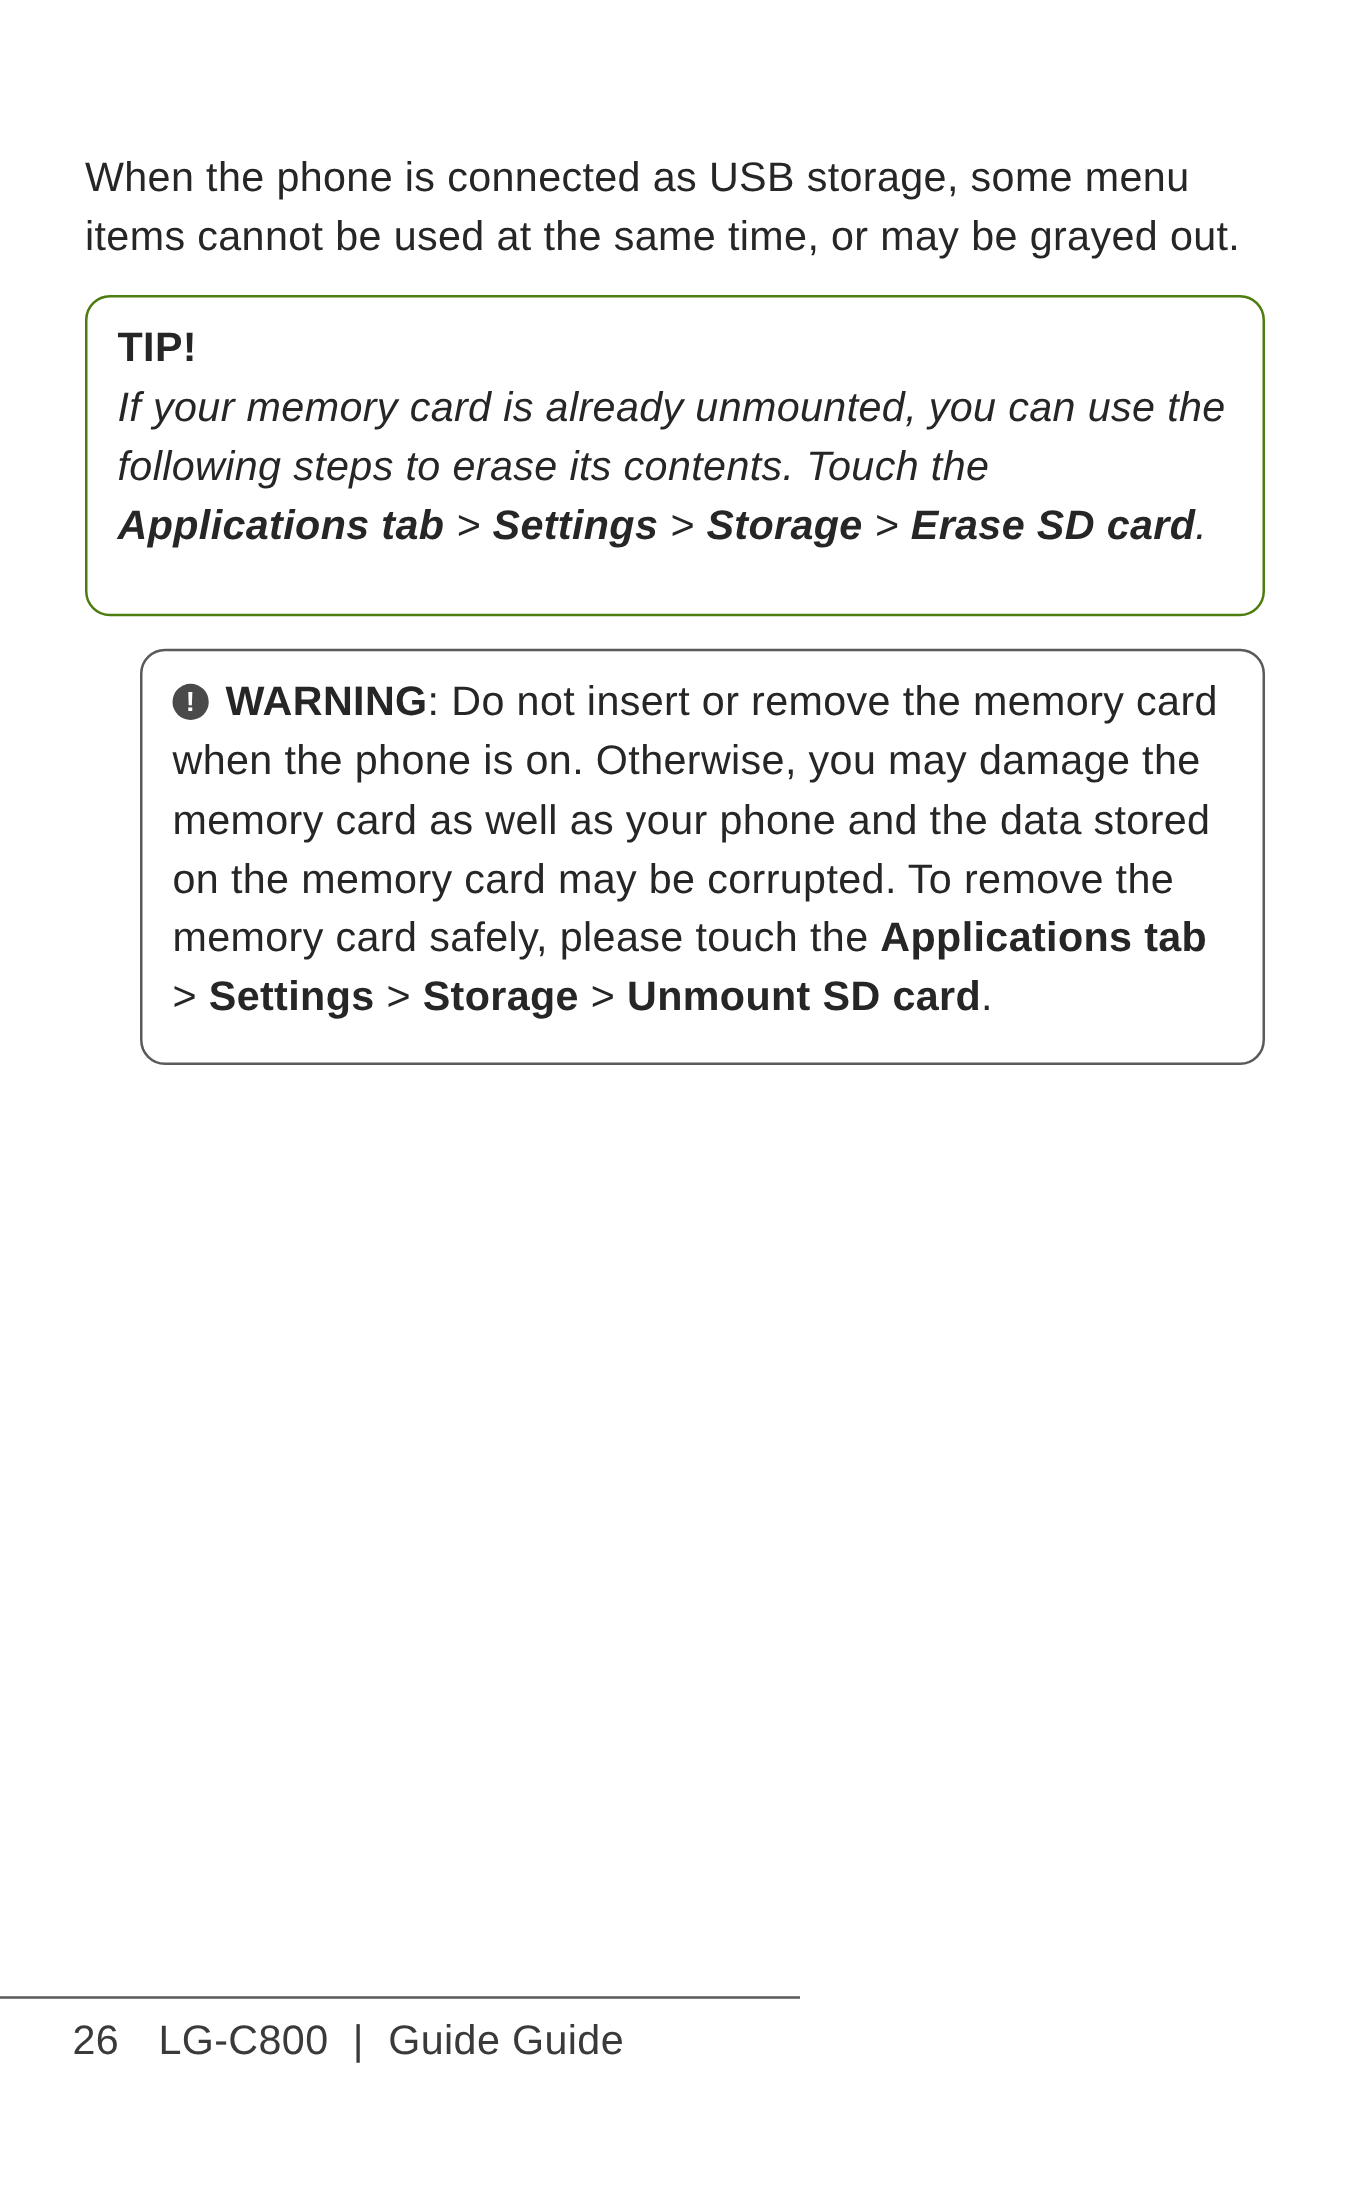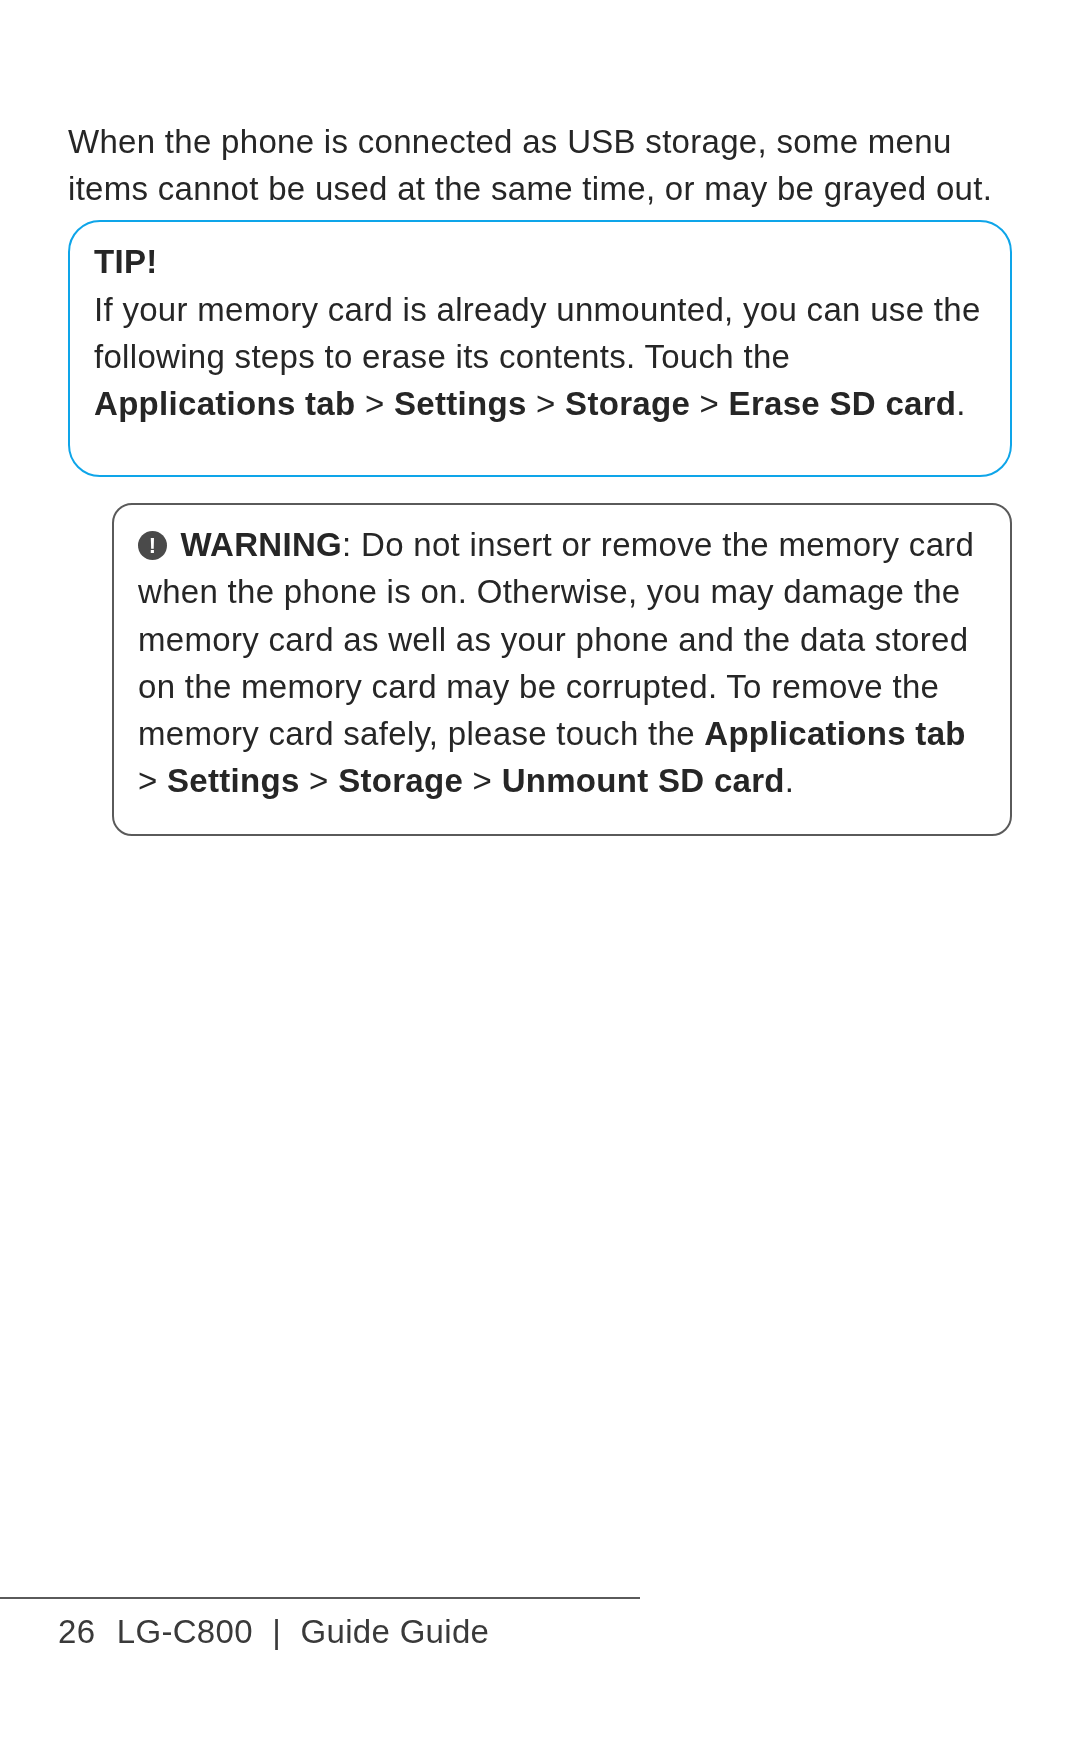--- a/index.html
+++ b/index.html
@@ -29,41 +29,42 @@
     }
     
     .note-label {
       font-weight: bold;
     }
     
     .body-paragraph {
       font-size: 33px;
       line-height: 1.43;
       letter-spacing: 0.3px;
-      margin-bottom: 8px;
+      margin-bottom: 24px;
     }
     
     .tip-box {
-      border: 2px solid #0ea5e9;
-      border-radius: 32px;
+      border: 2px solid #4d7c0f;
+      border-radius: 20px;
       padding: 16px 24px 48px 24px;
       margin-bottom: 26px;
     }
     
     .tip-label {
       font-weight: bold;
       font-size: 33px;
       line-height: 1.43;
       letter-spacing: 0.3px;
     }
     
     .tip-text {
       font-size: 33px;
       line-height: 1.43;
       letter-spacing: 0.3px;
+      font-style: italic;
     }
     
     .bold {
       font-weight: bold;
     }
     
     .warning-box {
       border: 2px solid #5a5a5a;
       border-radius: 20px;
       padding: 16px 24px 30px 24px;
@@ -113,21 +114,21 @@
     }
     
     .footer-text {
       padding-left: 58px;
       font-size: 33px;
       letter-spacing: 0.3px;
       color: #3a3a3a;
     }
     
     .page-number {
-      margin-right: 12px;
+      margin-right: 22px;
     }
     
     .footer-sep {
       margin: 0 10px;
     }
   </style>
 </head>
 <body>
 
 <div class="page-content">

